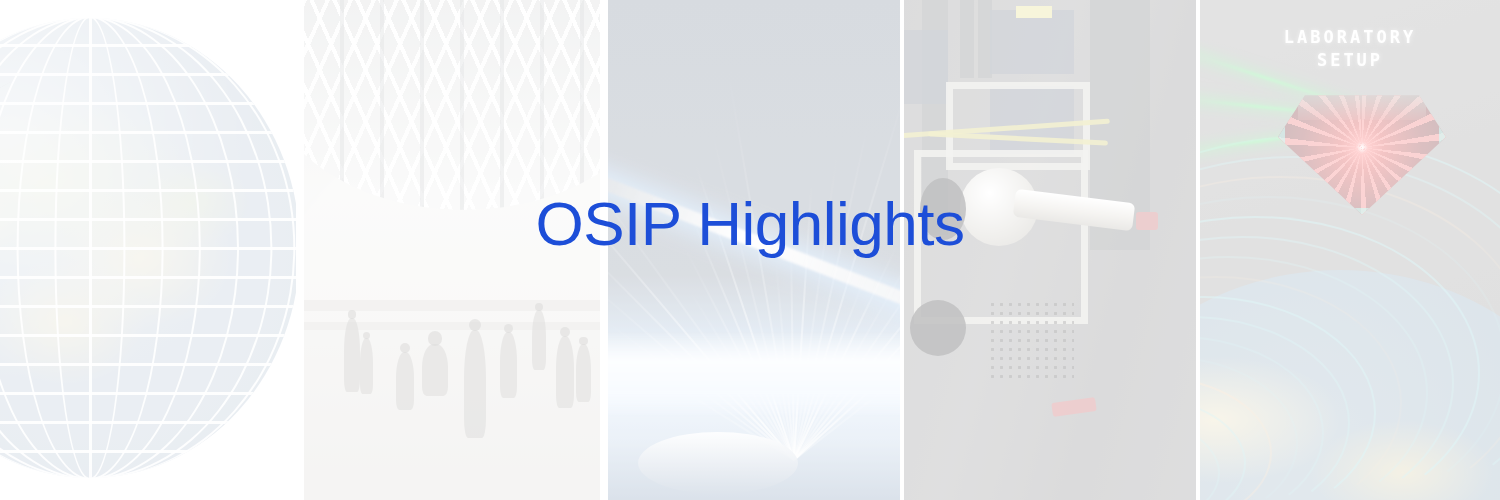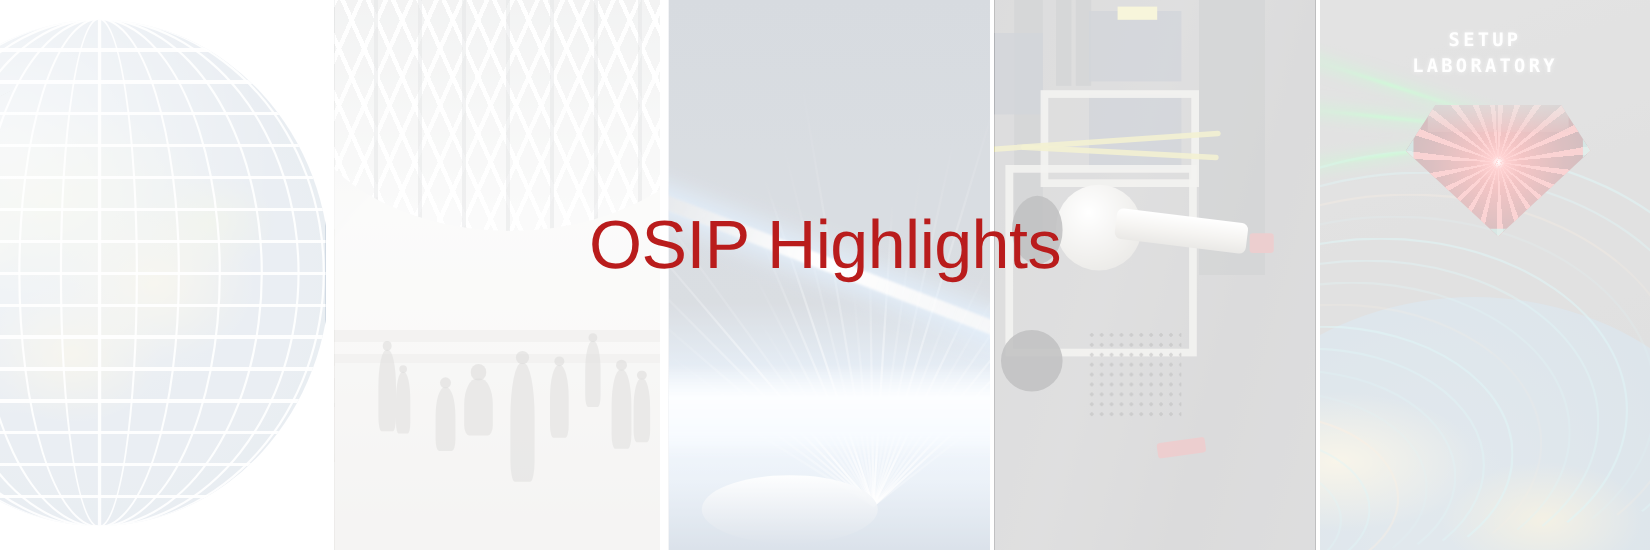--- a/index.html
+++ b/index.html
@@ -366,21 +366,21 @@
   }
   #panel-setup .wash { background: rgba(255,255,255,.70); }
 
   
   #title-block {
     position: absolute;
     left: 0; right: 0;
     top: 186px;
     text-align: center;
     z-index: 40;
-    color: #b91c1c;
+    color: #1d4ed8;
     font-family: "Liberation Sans", sans-serif;
     font-weight: 400;
     font-size: 62px;
     line-height: 1.23;
     letter-spacing: -0.5px;
   }
   #title-block .tline { display: block; white-space: nowrap; }
 </style>
 </head>
 <body>
@@ -529,22 +529,22 @@
     <div class="laser" style="transform:rotate(6deg);"></div>
     <div class="laser" style="transform:rotate(-8deg);"></div>
 
     <div class="gem">
       <div class="spokes"></div>
       <div class="topface"></div>
       <div class="rim"></div>
     </div>
 
     <div class="caption">
+      <div>LABORATORY</div>
       <div>SETUP</div>
-      <div>LABORATORY</div>
     </div>
 
     <div class="wash"></div>
   </div>
 
   <div id="title-block">
     <span class="tline">OSIP Highlights</span>
   </div>
 
 </div>

